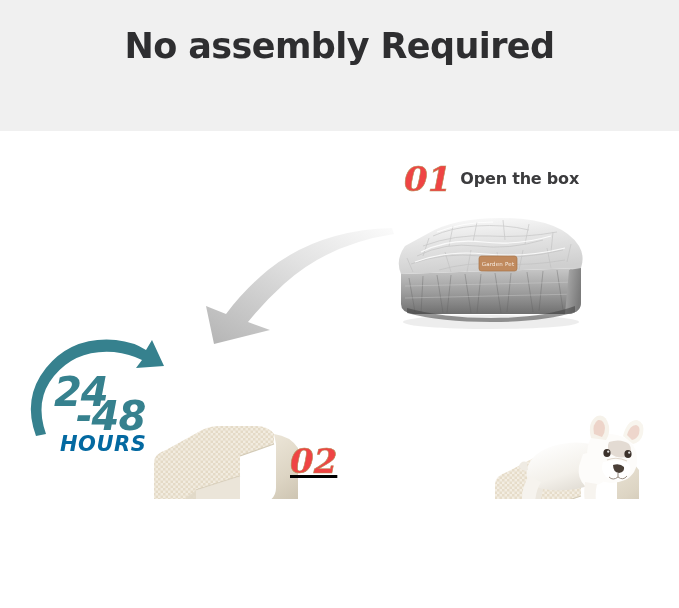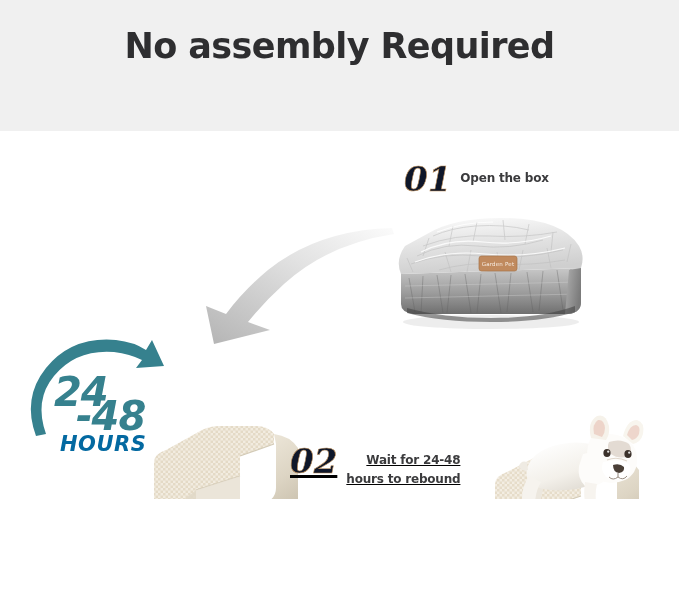--- a/index.html
+++ b/index.html
@@ -50,36 +50,35 @@
     position: absolute;
     display: flex;
     align-items: flex-start;
   }
   .step-num {
     font-family: "DejaVu Serif", serif;
     font-style: italic;
     font-weight: 700;
     font-size: 34px;
     line-height: 34px;
-    color: #0f172a;
+    color: #ef4444;
     -webkit-text-stroke: 0.6px #b98a55;
     letter-spacing: 0px;
     flex: 0 0 auto;
   }
   .step-text {
     font-family: "DejaVu Sans", sans-serif;
     font-weight: 700;
-    font-size: 12px;
+    font-size: 16px;
     line-height: 19px;
     color: #3b3b3d;
     padding-left: 9px;
     padding-top: 7px;
     white-space: pre-line;
     letter-spacing: -0.2px;
-    text-align: right;
   }
 
   #step1 { left: 404px; top: 162px; }
   #step2 { left: 290px; top: 444px; text-decoration: underline; }
   #step3 { left: 420px; top: 580px; }
 
   
   .hours-badge {
     position: absolute;
     left: 18px;
@@ -373,22 +372,20 @@
 
       <g>
         <rect x="14" y="130" width="22" height="8" rx="1.6" fill="#c08a5e" opacity="0.95"></rect>
         <rect x="17" y="133" width="16" height="1" fill="#f0e2d4" opacity="0.8"></rect>
       </g>
     </svg>
   </div>
 
   <div class="step-label" id="step2">
     <span class="step-num">02</span>
-    <span class="step-text">Wait for 24-48
-hours to rebound</span>
   </div>
 
   <div class="arrow" id="arrow2">
     <svg width="200" height="86" viewBox="0 0 200 86" xmlns="http://www.w3.org/2000/svg">
       <defs>
         <linearGradient id="arrowGrad2" x1="0" y1="1" x2="1" y2="0">
           <stop offset="0%" stop-color="#fbfbfb"></stop>
           <stop offset="45%" stop-color="#dedede"></stop>
           <stop offset="100%" stop-color="#b0b0b0"></stop>
         </linearGradient>

